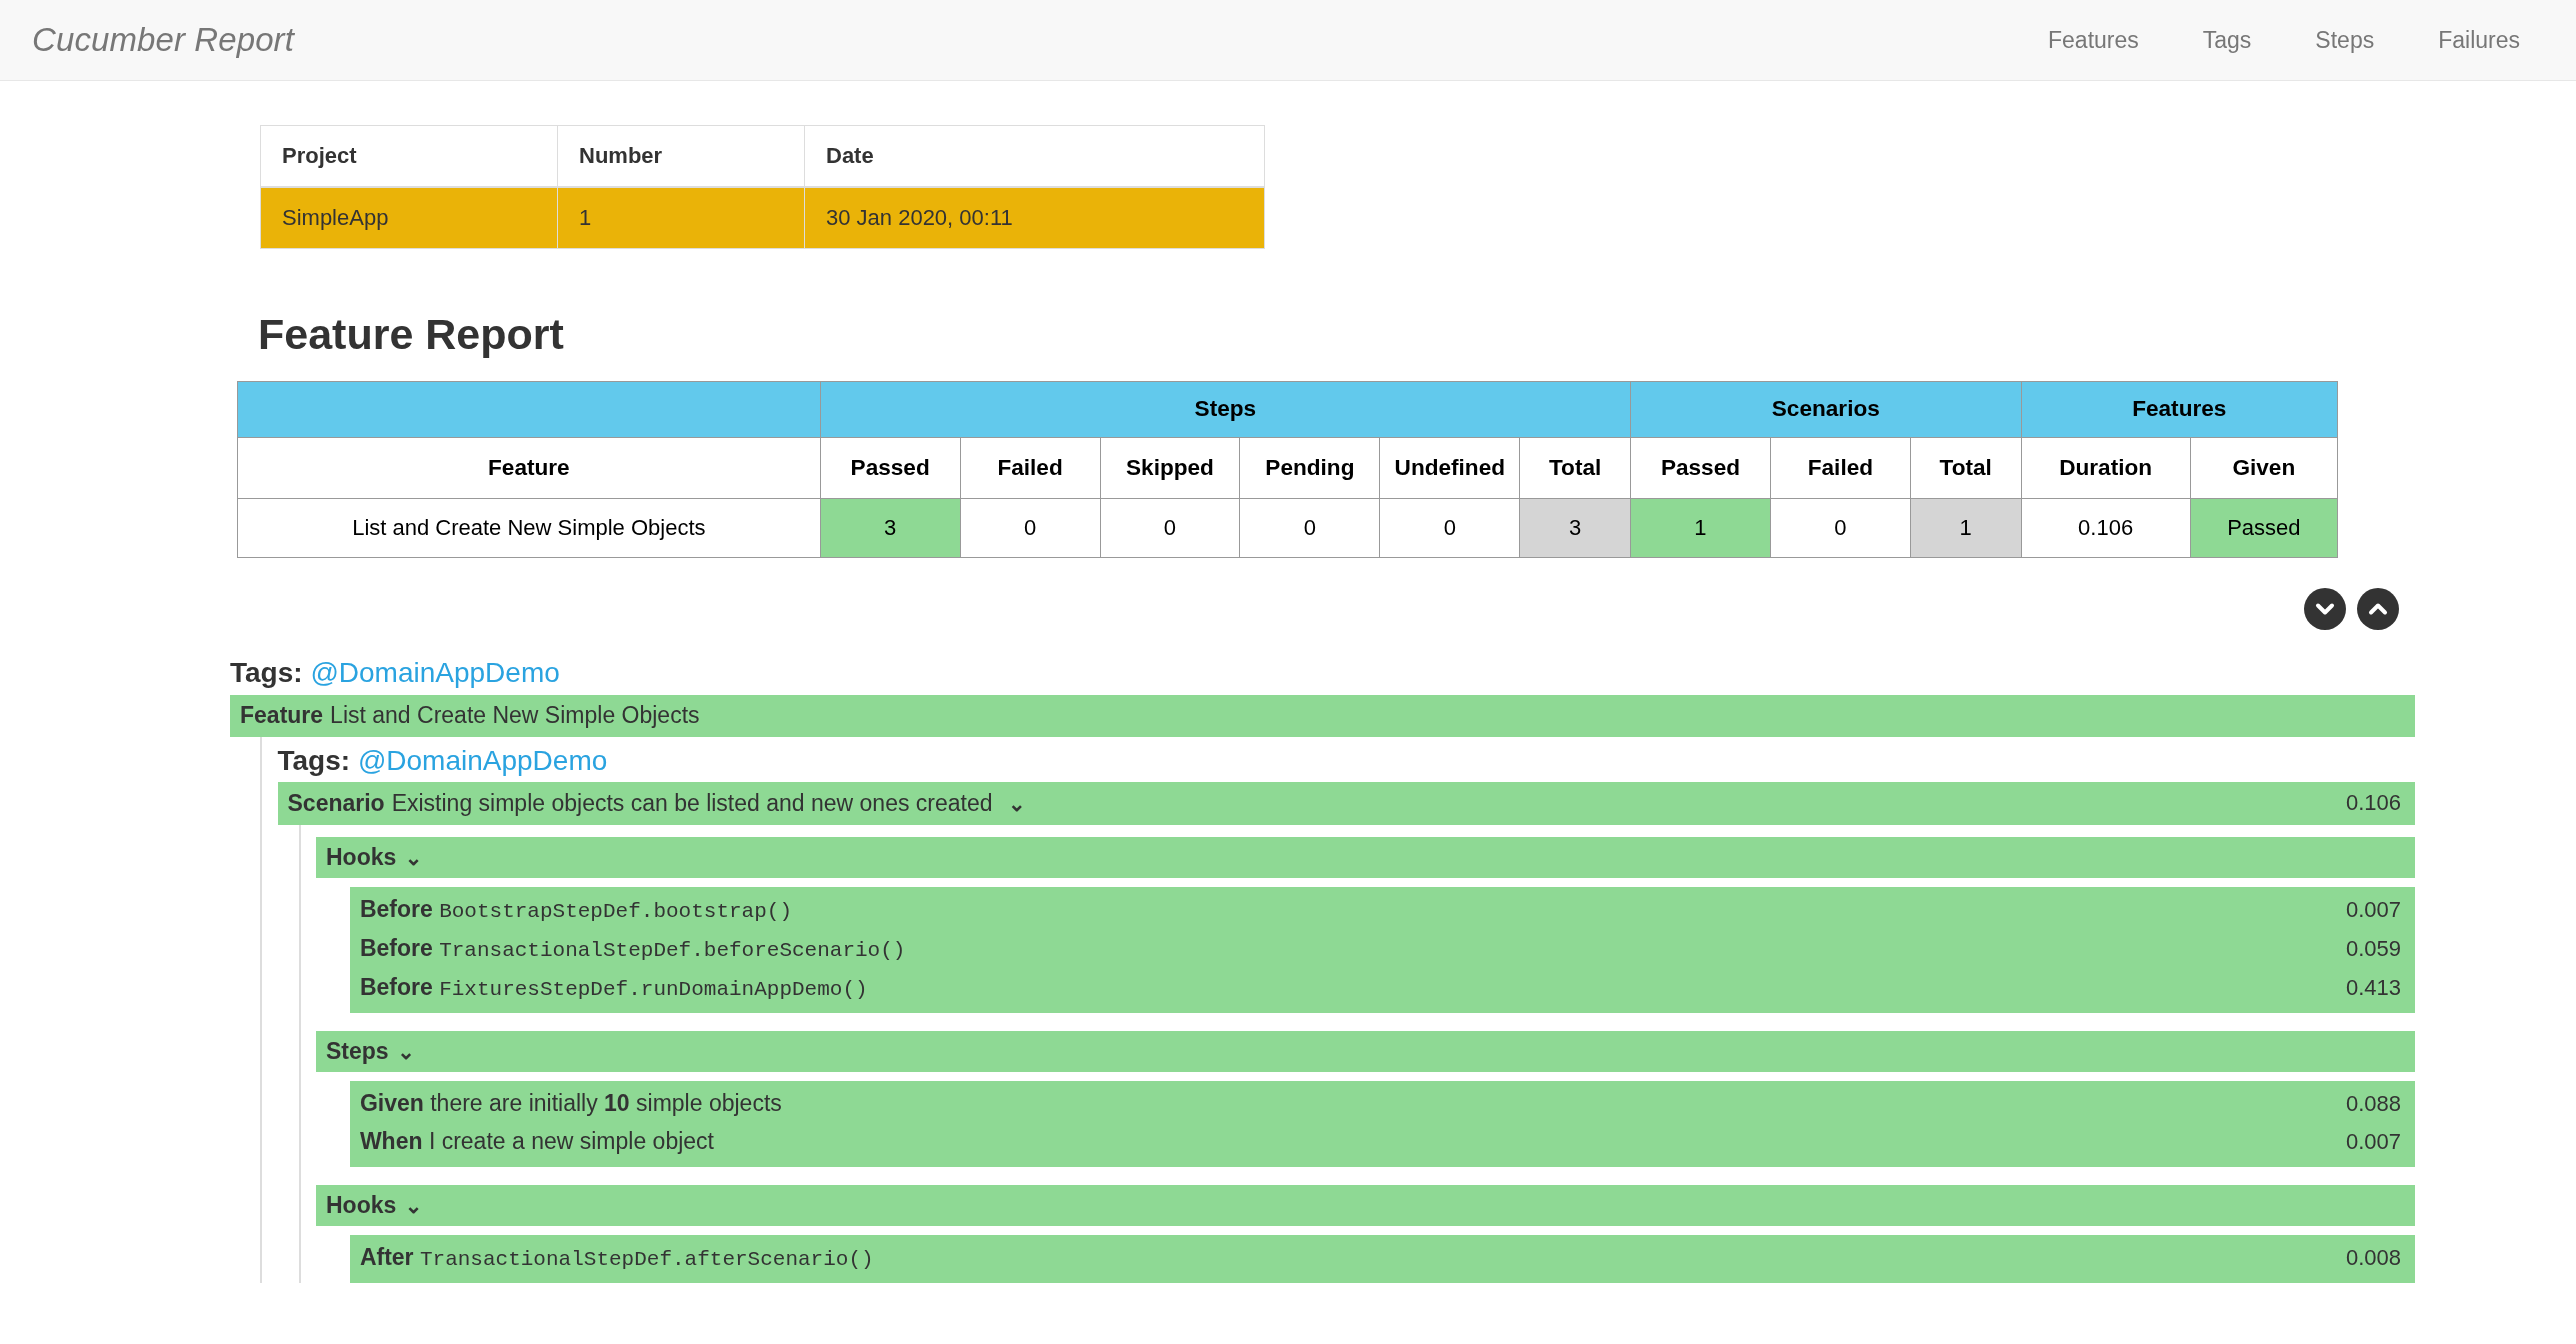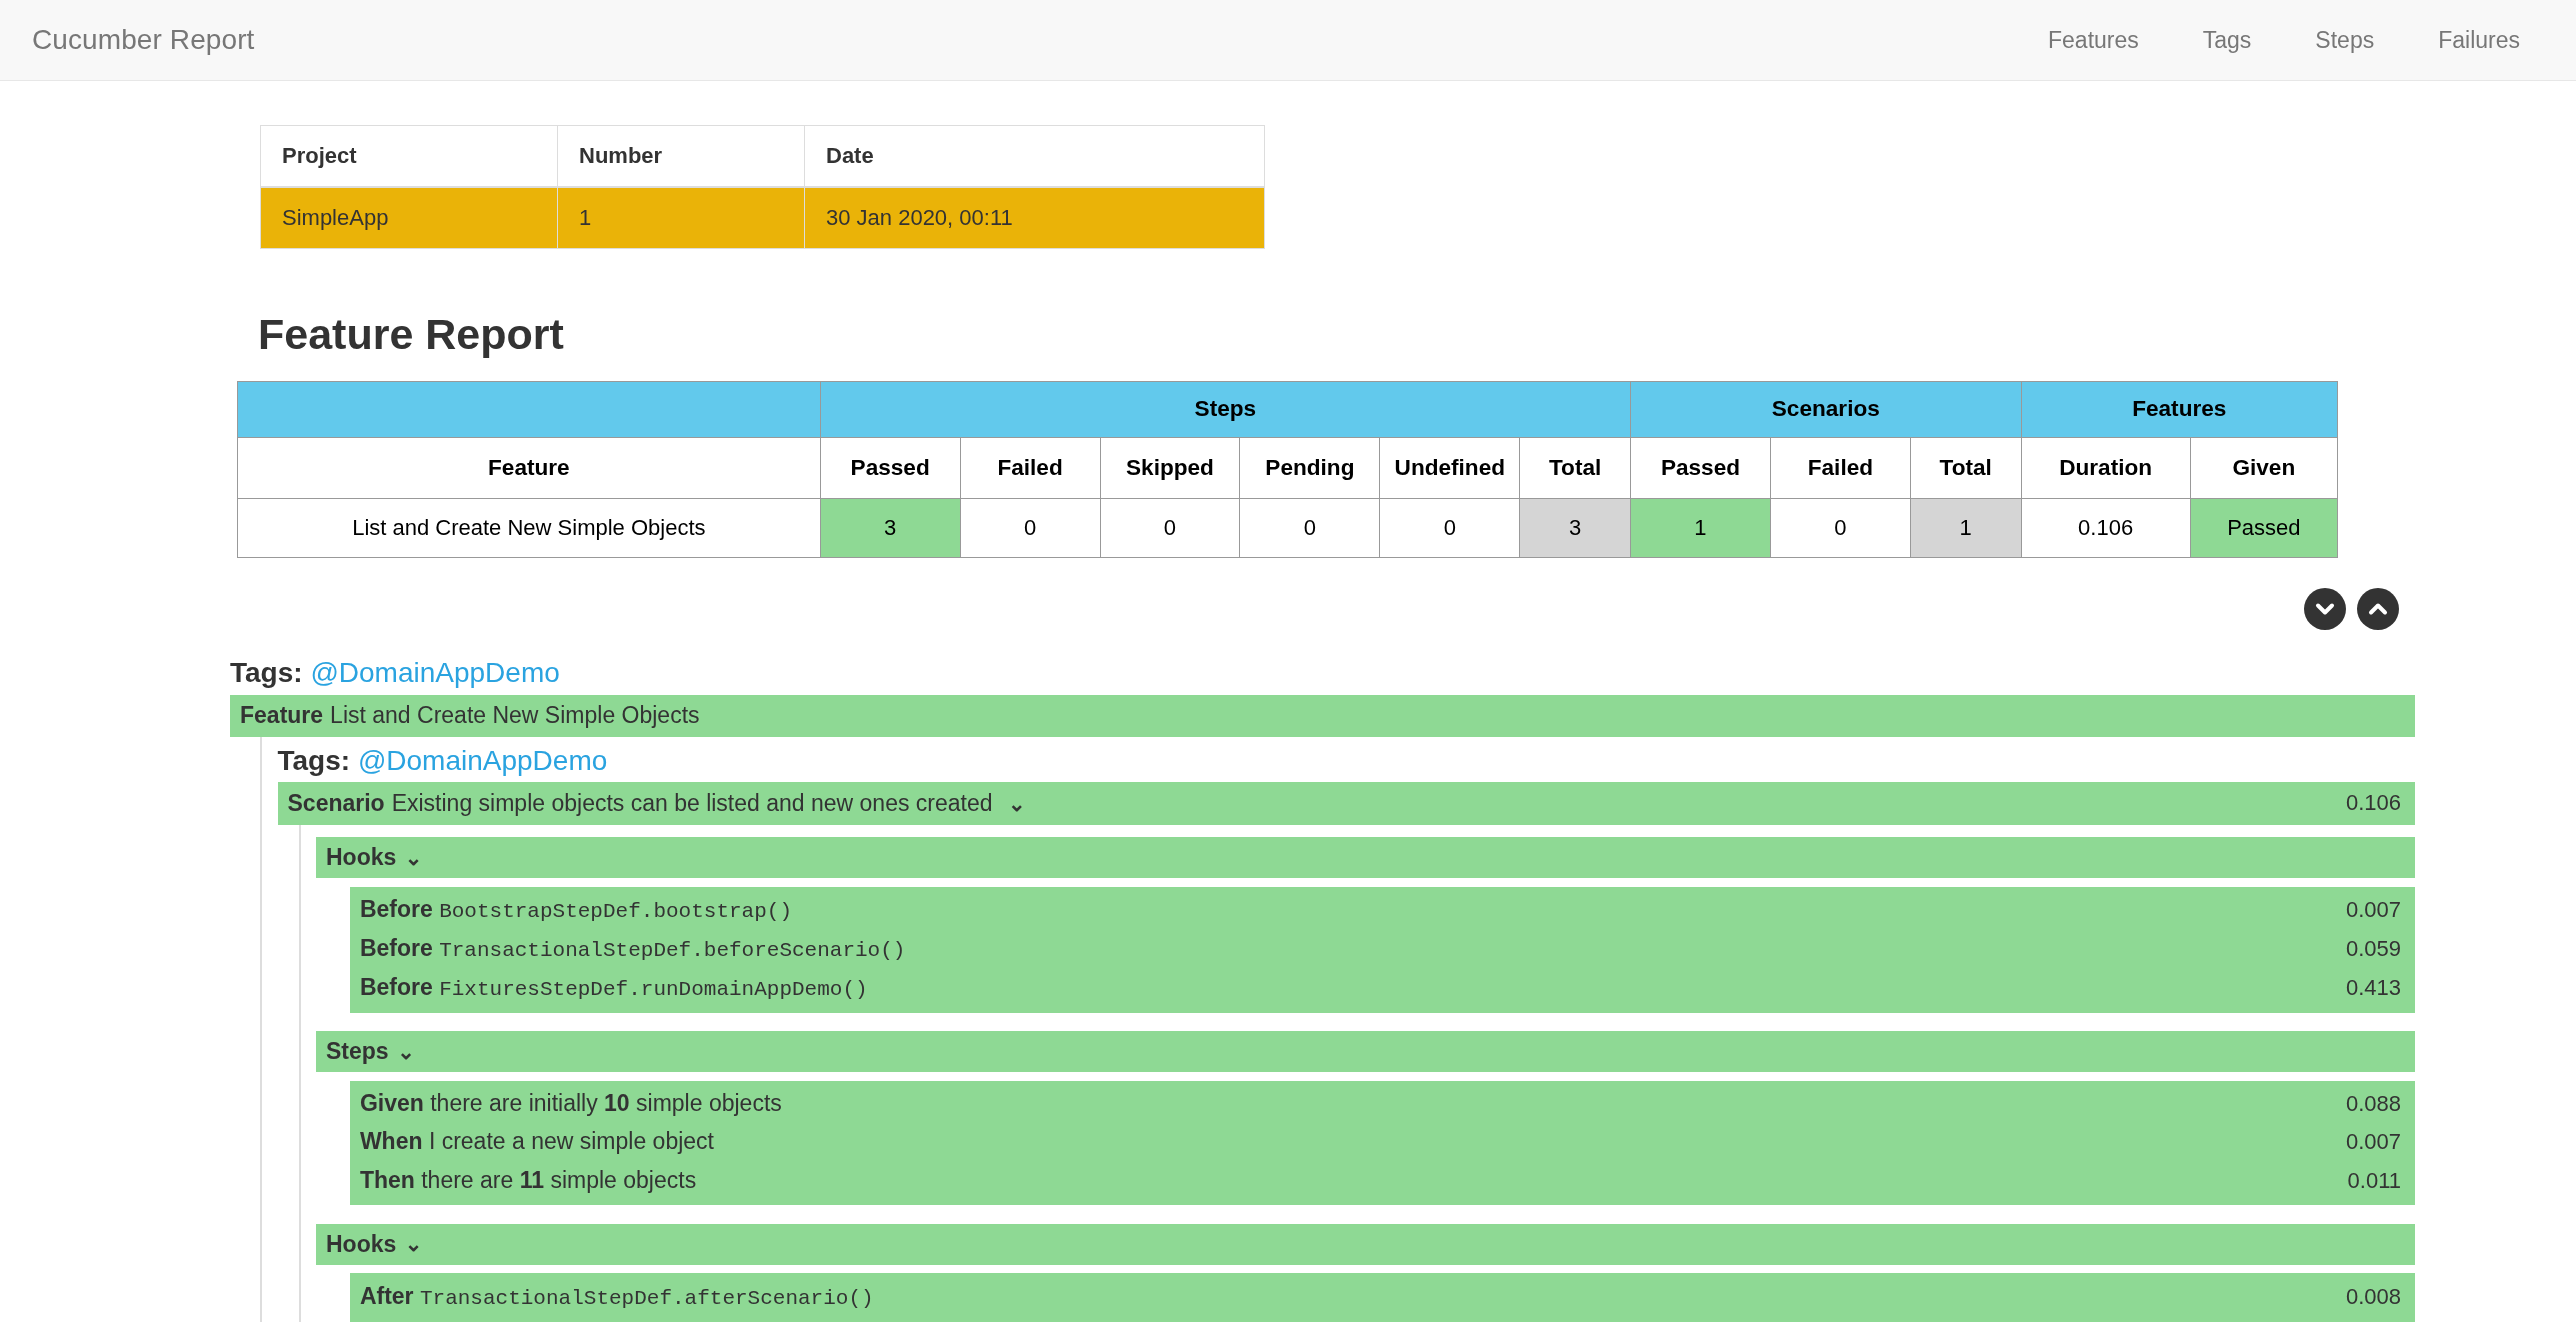--- a/index.html
+++ b/index.html
@@ -16,25 +16,26 @@
   .navbar {
     height: 81px;
     background: #f8f8f8;
     border-bottom: 0.7px solid #e7e7e7;
     display: flex;
     align-items: center;
     justify-content: space-between;
     padding: 0 35px 0 32px;
   }
   .brand {
-    font-size: 28px;
+    font-size: 33px;
     color: #777777;
     letter-spacing: 0.1px;
     text-decoration: none;
     white-space: nowrap;
+    font-style: italic;
   }
   .nav-links {
     display: flex;
     align-items: center;
     gap: 0;
   }
   .nav-link {
     font-size: 23px;
     color: #777777;
     text-decoration: none;
@@ -412,27 +413,20 @@
               </span>
               <span class="dur">0.088</span>
             </div>
             <div class="leaf-row">
               <span class="txt">
                 <span class="kw">When</span>
                 <span>I create a new simple object</span><span class="kw"></span><span></span>
               </span>
               <span class="dur">0.007</span>
             </div>
-            <div class="leaf-row">
-              <span class="txt">
-                <span class="kw">Then</span>
-                <span>there are </span><span class="kw">11</span><span> simple objects</span>
-              </span>
-              <span class="dur">0.011</span>
-            </div>
           </div>
         </div>
 
         <div class="spacer-md"></div>
         <div class="group-head">
           <span>Hooks</span>
           <span class="chevron-inline">⌄</span>
         </div>
         <div class="indent-3">
           <div class="group-body">

